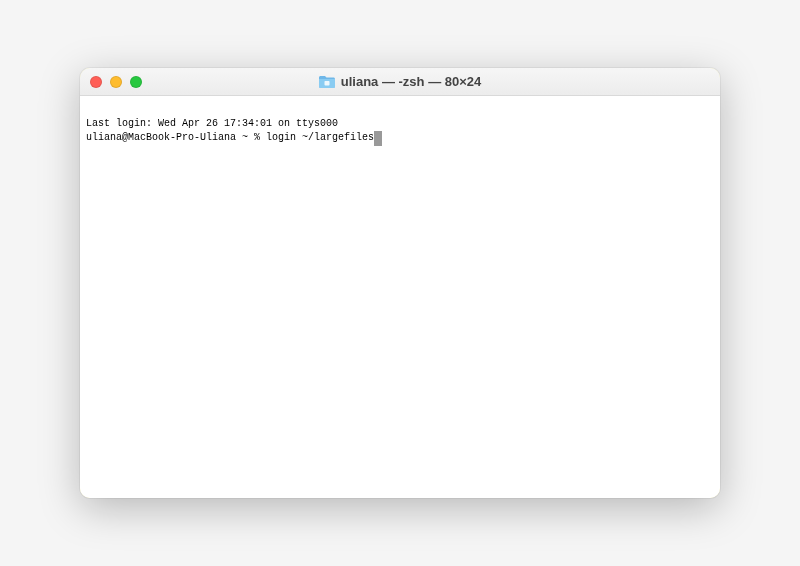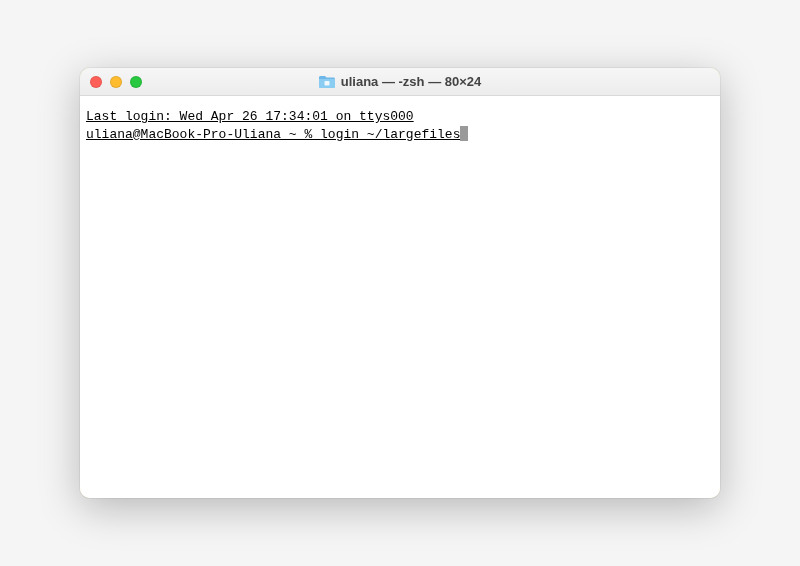--- a/index.html
+++ b/index.html
@@ -60,27 +60,26 @@
       color: #444;
     }
     .folder-icon {
       width: 16px;
       height: 13px;
       display: inline-block;
     }
     .terminal-body {
       flex: 1;
       background: #ffffff;
-      padding: 12px 6px;
+      padding: 21px 6px;
       font-family: "SF Mono", Menlo, Monaco, "Courier New", monospace;
-      font-size: 13px;
+      font-size: 10px;
       line-height: 1.35;
       color: #000;
       overflow: hidden;
-      text-decoration: underline;
     }
     .line {
       white-space: pre;
     }
     .prompt-line {
       white-space: pre;
       display: flex;
       flex-wrap: nowrap;
       text-align: center;
     }

